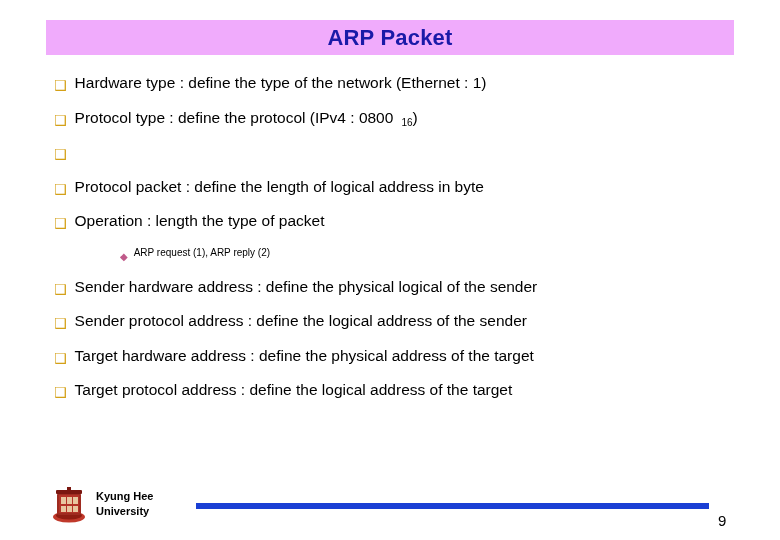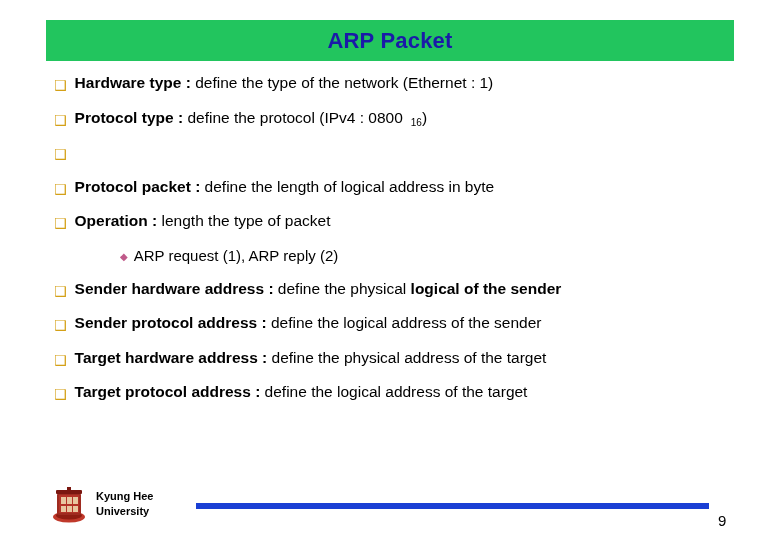--- a/index.html
+++ b/index.html
@@ -18,22 +18,22 @@
     position: absolute;
     left: 0; top: 0;
     width: 780px;
     height: 540px;
   }
   .title-bar {
     position: absolute;
     left: 46px;
     top: 20px;
     width: 688px;
-    height: 41px;
-    background: #22c55e;
+    height: 35px;
+    background: #f0abfc;
     display: flex;
     align-items: center;
     justify-content: center;
   }
   .title-text {
     color: #1a1aa8;
     font-size: 22px;
     font-weight: bold;
     letter-spacing: 0.2px;
   }
@@ -56,37 +56,37 @@
     margin-right: 8px;
     padding-top: 4px;
     font-family: "DejaVu Sans", sans-serif;
   }
   .bullet-text {
     font-size: 15.5px;
     color: #000000;
     line-height: 1.15;
   }
   .bullet-text b {
-    font-weight: bold;
+    font-weight: normal;
   }
   .sub-row {
     display: flex;
     align-items: flex-start;
     margin-left: 66px;
     margin-bottom: 16px;
   }
   .sub-marker {
     color: #c05a8a;
     font-size: 10px;
     margin-right: 6px;
     padding-top: 4px;
     font-family: "DejaVu Sans", sans-serif;
   }
   .sub-text {
-    font-size: 15px;
+    font-size: 10px;
     color: #000000;
   }
   sub.sm {
     font-size: 10px;
     vertical-align: baseline;
     position: relative;
     top: 3px;
     margin-left: 8px;
   }
   .footer-logo {

